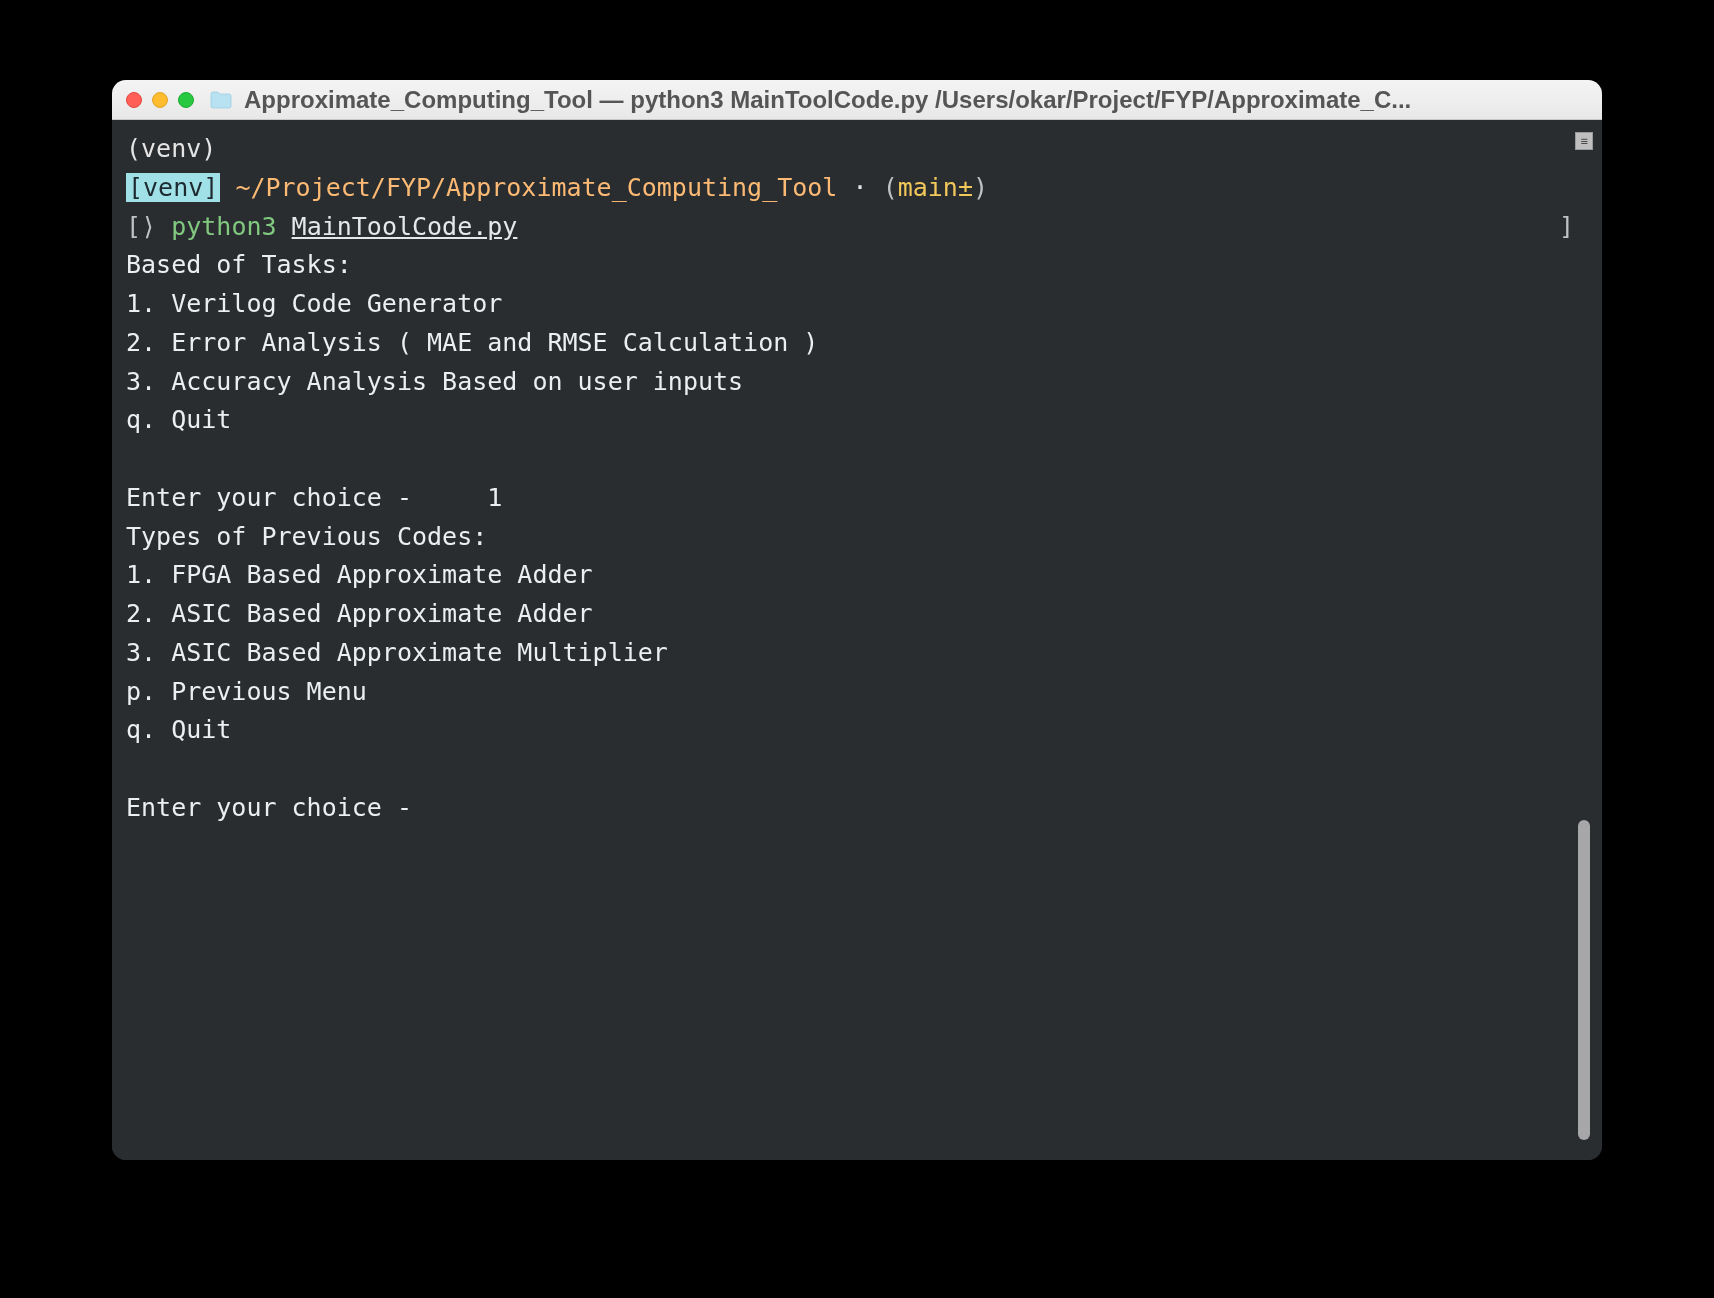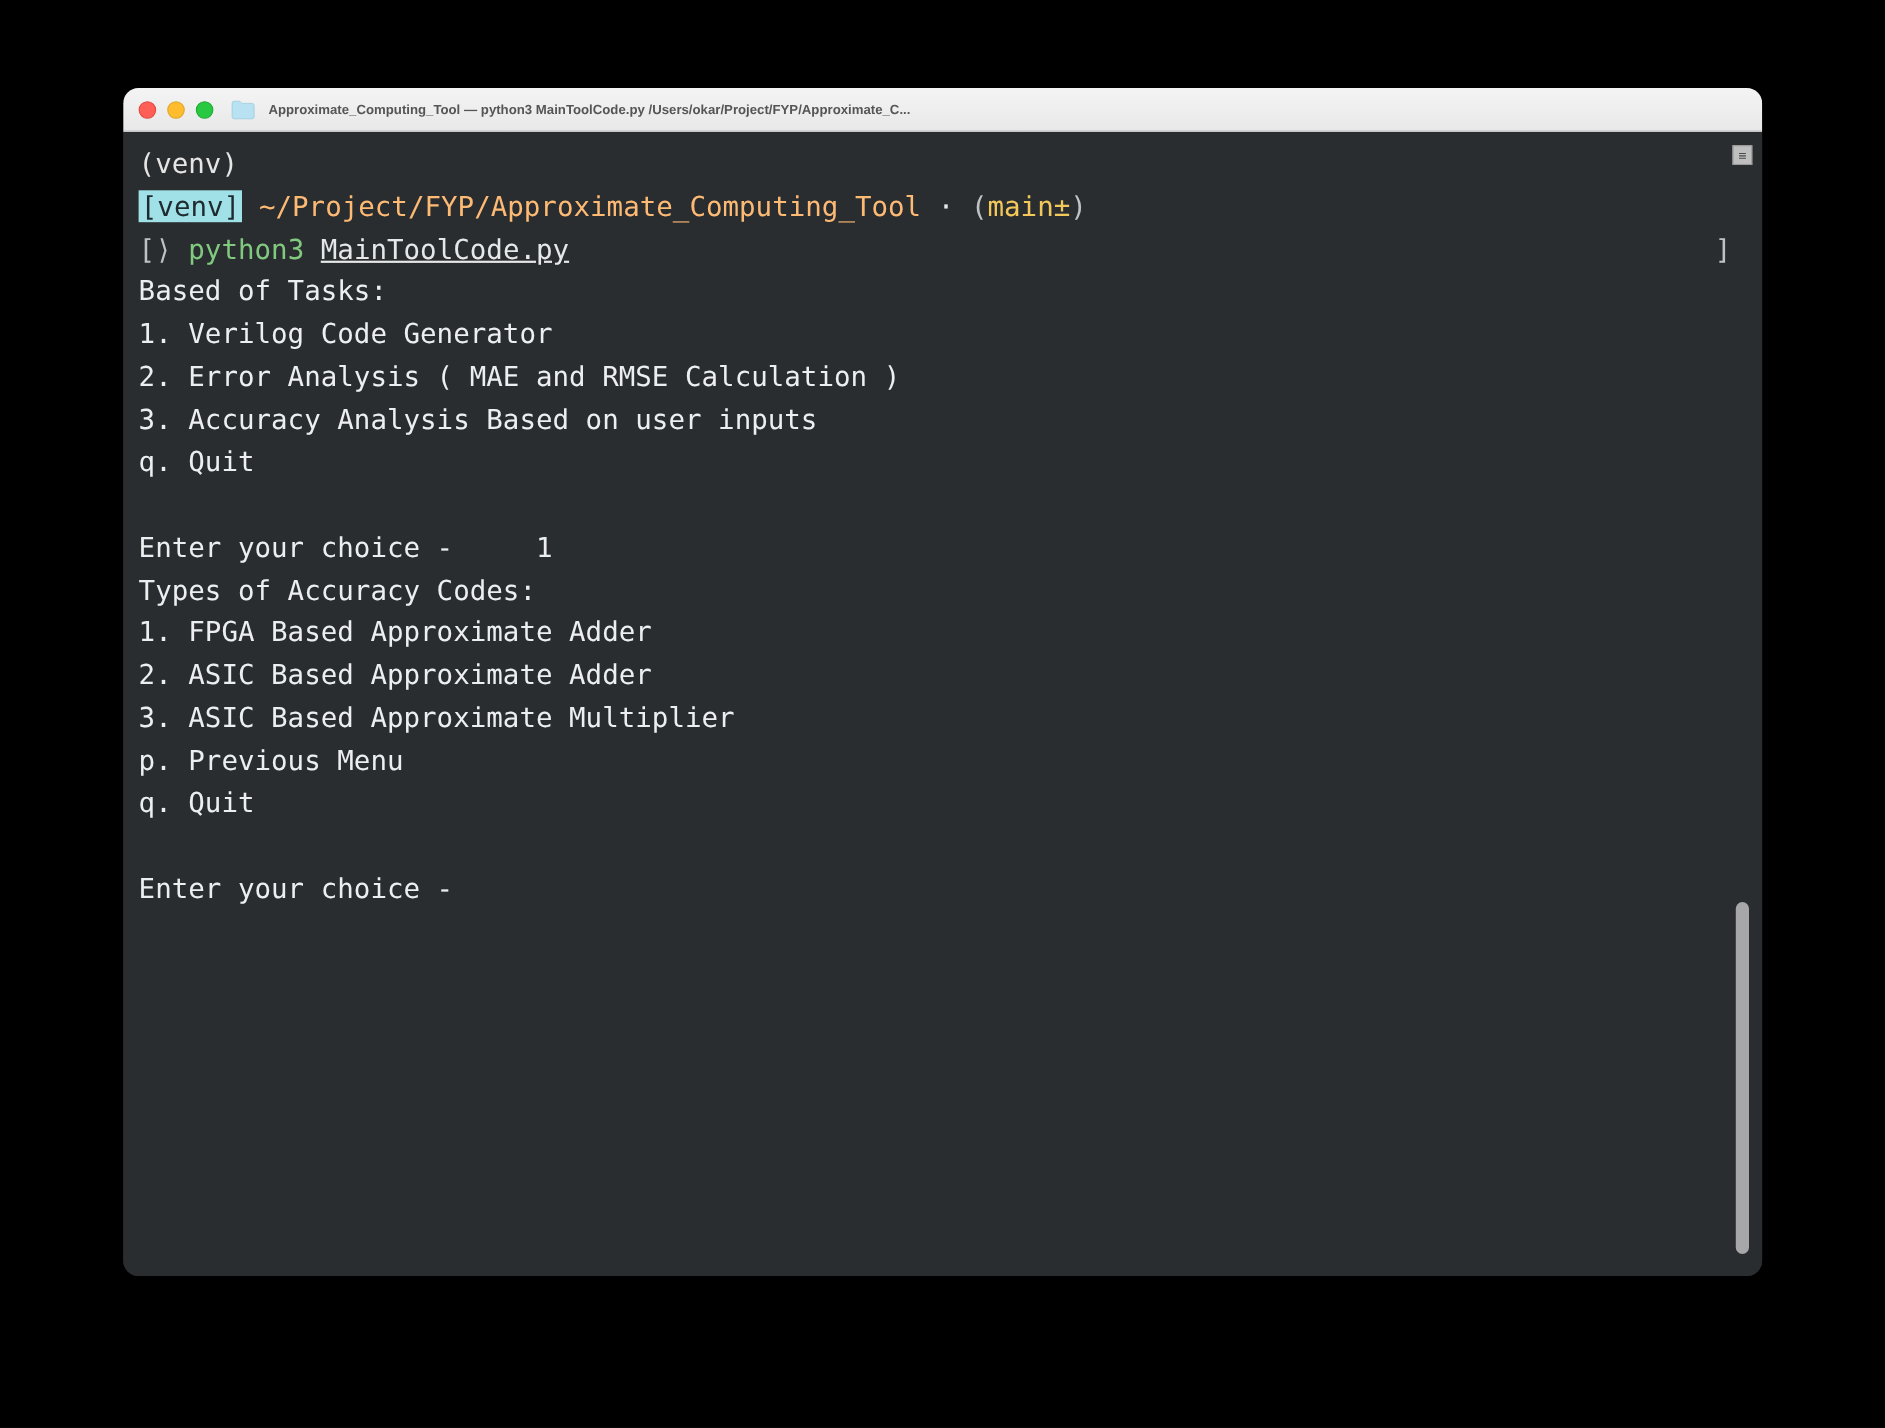--- a/index.html
+++ b/index.html
@@ -35,21 +35,21 @@
     }
     .traffic-lights { display: flex; gap: 10px; align-items: center; margin-right: 8px; }
     .tl { width: 16px; height: 16px; border-radius: 50%; }
     .tl.red    { background: #ff5f57; border: 0.5px solid #e1483f; }
     .tl.yellow { background: #febc2e; border: 0.5px solid #e0a528; }
     .tl.green  { background: #28c840; border: 0.5px solid #1fab33; }
     .folder-icon-wrap { display:flex; align-items:center; margin-right:4px; }
     .folder-icon { width: 22px; height: 18px; }
     .window-title {
       font-family: -apple-system, BlinkMacSystemFont, "Segoe UI", sans-serif;
-      font-size: 12px;
+      font-size: 24px;
       font-weight: 600;
       color: #555;
       white-space: nowrap;
       overflow: hidden;
       text-overflow: ellipsis;
       flex: 1;
     }
 
     .term-body {
       flex: 1;
@@ -123,21 +123,21 @@
     <div class="text-area"><span class="venv-plain">(venv)</span>
 <span class="venv-hl">[venv]</span> <span class="path">~/Project/FYP/Approximate_Computing_Tool</span> <span class="dot">·</span> <span class="prompt-paren">(</span><span class="branch">main±</span><span class="prompt-paren">)</span>
 <span class="prompt-paren">[</span><span class="prompt-paren">⟩</span> <span class="cmd-green">python3</span> <span class="cmd-underline">MainToolCode.py</span><span class="bracket-right">]</span>
 <span>Based of Tasks:</span>
 <span>1. Verilog Code Generator</span>
 <span>2. Error Analysis ( MAE and RMSE Calculation )</span>
 <span>3. Accuracy Analysis Based on user inputs</span>
 <span>q. Quit</span>
 
 <span>Enter your choice -     1</span>
-<span>Types of Accuracy Codes:</span>
+<span>Types of Previous Codes:</span>
 <span>1. FPGA Based Approximate Adder</span>
 <span>2. ASIC Based Approximate Adder</span>
 <span>3. ASIC Based Approximate Multiplier</span>
 <span>p. Previous Menu</span>
 <span>q. Quit</span>
 
 <span>Enter your choice - </span></div>
 
     <div class="scrollbar">
       <div class="scroll-btn">≡</div>

